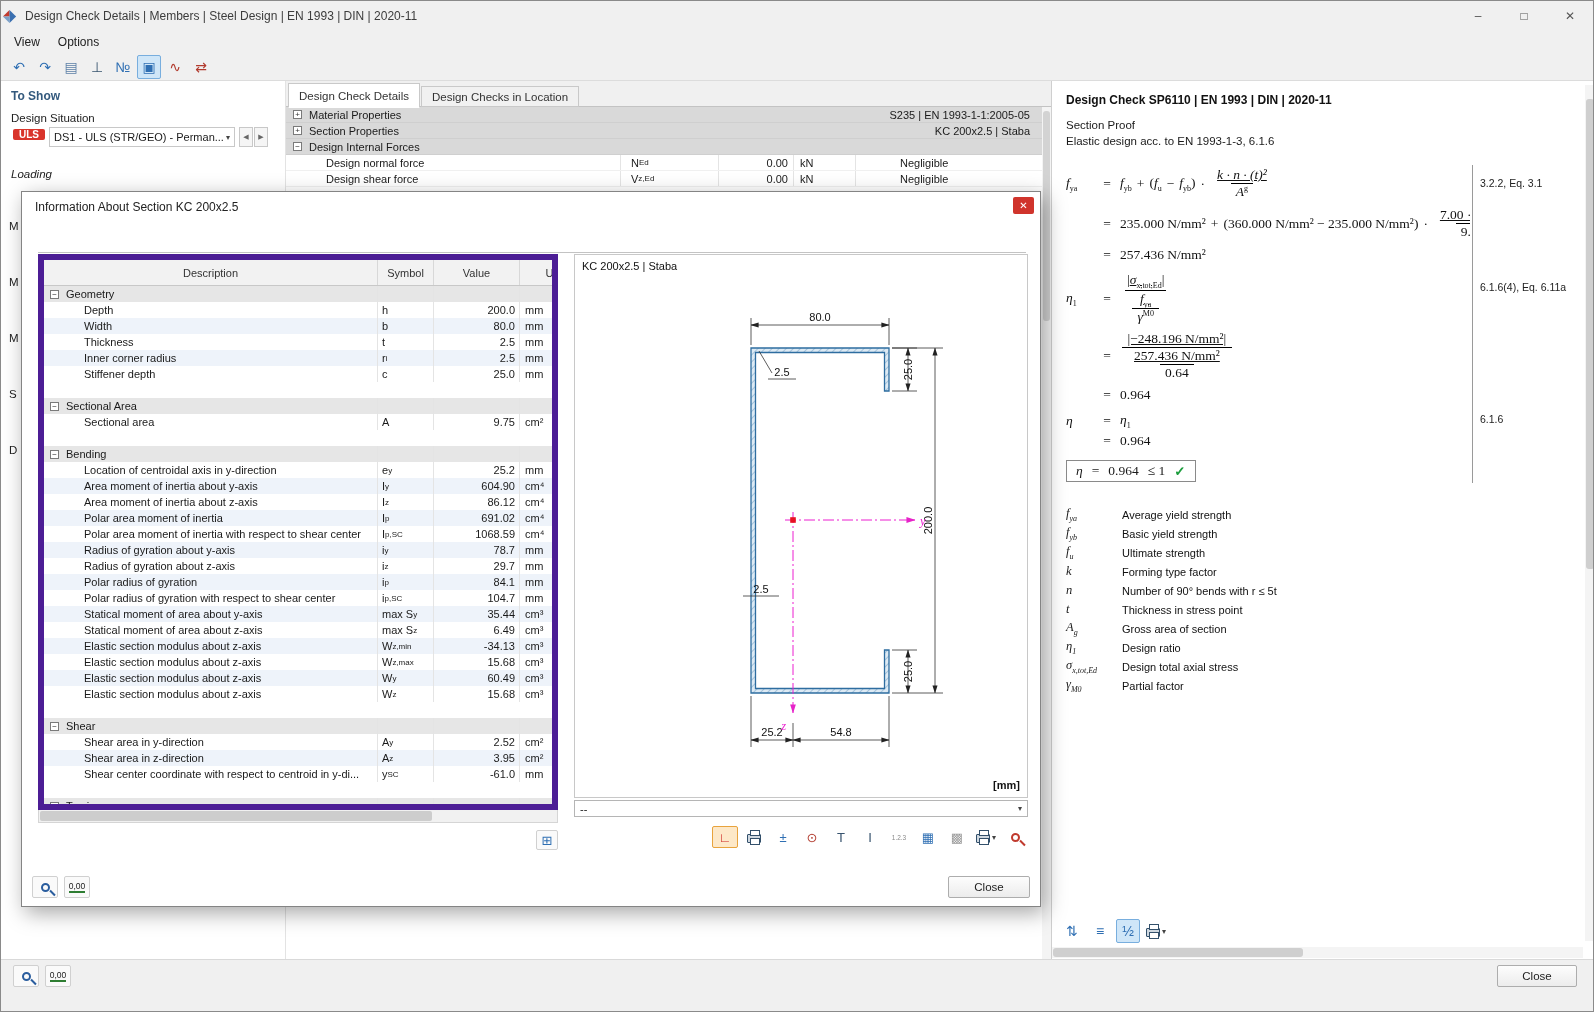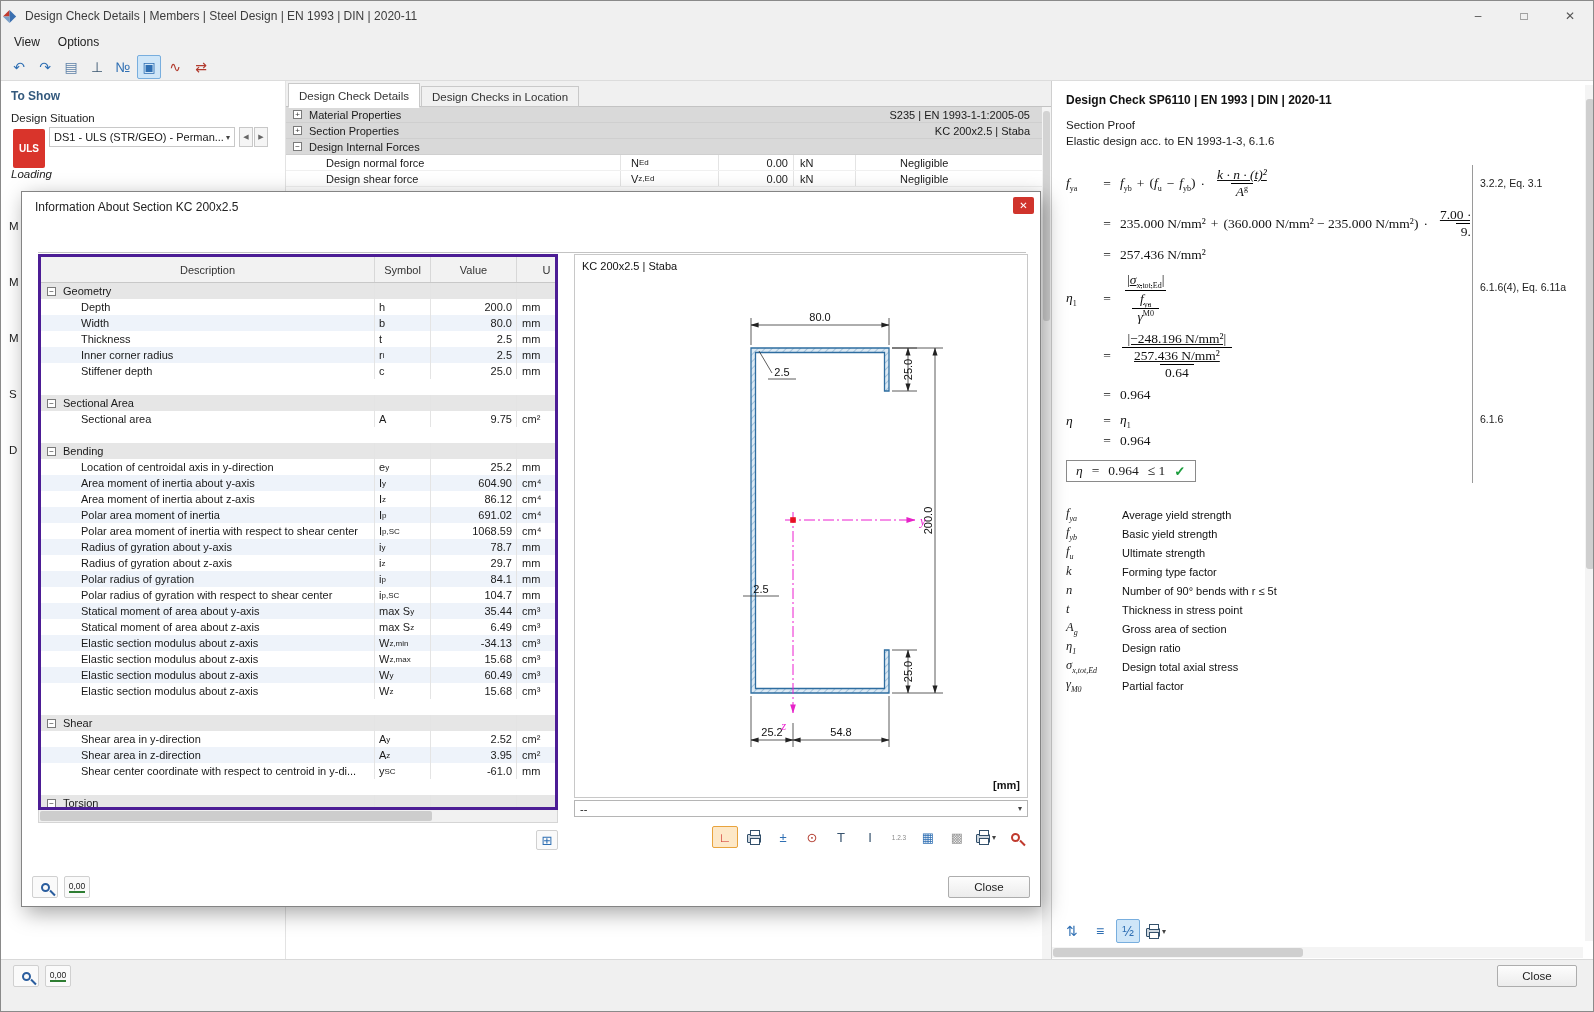--- a/index.html
+++ b/index.html
@@ -13,21 +13,21 @@
 .menubar{position:absolute;top:30px;left:0;right:0;height:22px;display:flex;align-items:center;padding-left:4px;background:#f0f0f0;}
 .menu-item{padding:2px 9px;font-size:12px;color:#222;cursor:pointer;}
 .toolbar{position:absolute;top:52px;left:0;right:0;height:28px;background:#f0f0f0;border-bottom:1px solid #dcdcdc;display:flex;align-items:center;padding-left:6px;gap:2px;}
 .icon-btn{display:flex;align-items:center;justify-content:center;width:24px;height:24px;border:1px solid transparent;border-radius:2px;font-size:14px;cursor:pointer;}
 .icon-btn.sel{background:#cfe6f8;border-color:#78aede;}
 .dd-caret{font-size:8px;color:#444;margin-left:2px;}
 
 .lpanel{position:absolute;left:0;top:80px;width:284px;height:878px;background:#fff;}
 .lp-head{position:absolute;left:10px;top:8px;font-weight:bold;color:#33597d;font-size:12px;}
 .lp-label{position:absolute;left:10px;font-size:11.5px;color:#222;}
-.uls-badge{position:absolute;left:12px;top:48px;background:#d9342b;color:#fff;font-size:10px;font-weight:bold;padding:14px 6px;border-radius:2px;}
+.uls-badge{position:absolute;left:12px;top:48px;background:#d9342b;color:#fff;font-size:10px;font-weight:bold;padding:0 6px;border-radius:2px;}
 .ds-dropdown{position:absolute;left:48px;top:46px;width:186px;height:20px;border:1px solid #c8c8c8;background:#fff;display:flex;align-items:center;padding:0 4px;font-size:11px;cursor:pointer;}
 .ds-dropdown .txt{flex:1;overflow:hidden;white-space:nowrap;}
 .mini-nav{position:absolute;top:46px;width:14px;height:20px;border:1px solid #c8c8c8;background:#f5f5f5;font-size:7px;color:#666;display:flex;align-items:center;justify-content:center;cursor:pointer;}
 .cutoff{position:absolute;left:8px;font-size:11.5px;color:#222;}
 
 .cpanel{position:absolute;left:284px;top:80px;width:766px;height:878px;background:#fff;border-left:1px solid #e3e3e3;}
 .cpanel-head{position:absolute;top:0;left:0;right:0;height:26px;background:#f0f0f0;border-bottom:1px solid #c3c3c3;}
 .tabs{position:absolute;display:flex;align-items:flex-end;}
 .tab{height:21px;line-height:20px;padding:0 10px;font-size:11.5px;background:#f1f1f1;border:1px solid #c9c9c9;color:#333;margin-right:1px;cursor:pointer;white-space:nowrap;}
 .tab.active{height:25px;line-height:24px;background:#fff;position:relative;z-index:3;border-bottom:1px solid #fff;margin-bottom:-1px;}
@@ -84,21 +84,21 @@
 .mini-zoom.red:after{background:#c03a2e;}
 .mini-printer{position:relative;width:14px;height:9px;border:1px solid #33506b;background:#cfd8e0;border-radius:1px;margin-top:3px;}
 .mini-printer:before{content:"";position:absolute;left:2px;top:-5px;width:8px;height:4px;border:1px solid #33506b;background:#fff;}
 .mini-printer:after{content:"";position:absolute;left:2px;top:3px;width:8px;height:5px;border:1px solid #33506b;background:#fff;}
 
 .dlg{position:absolute;left:20px;top:190px;width:1020px;height:716px;background:#fff;border:1px solid #848484;box-shadow:4px 6px 20px rgba(0,0,0,.35);z-index:10;}
 .dlg-title{position:absolute;top:0;left:0;right:0;height:30px;line-height:30px;padding-left:13px;font-size:12px;color:#222;background:#fff;}
 .dlg-close{position:absolute;top:5px;right:6px;width:21px;height:17px;background:#d0342c;color:#fff;font-size:10px;text-align:center;line-height:17px;border-radius:2px;cursor:pointer;}
 .dlg .tabs{left:16px;top:36px;height:25px;}
 .dlg-tabline{position:absolute;left:16px;top:60px;width:988px;height:1px;background:#c3c3c3;z-index:1;}
-.sv-table{position:absolute;left:16px;top:62px;width:520px;height:556px;border:3px solid #4c1d95;background:#fff;overflow:hidden;}
+.sv-table{position:absolute;left:16px;top:62px;width:520px;height:556px;border:6px solid #4c1d95;background:#fff;overflow:hidden;}
 .sv-head{display:grid;grid-template-columns:334px 56px 86px 60px;height:26px;background:#f2f2f2;border-bottom:1px solid #c8c8c8;}
 .sv-head>div{display:flex;align-items:center;justify-content:center;border-right:1px solid #d8d8d8;font-size:11px;color:#333;}
 .sv-body{position:absolute;top:26px;left:0;right:0;}
 .trow{display:grid;grid-template-columns:334px 56px 86px 60px;height:16px;font-size:11px;}
 .trow>div{border-right:1px solid #e4e4e4;display:flex;align-items:center;overflow:hidden;white-space:nowrap;}
 .trow.group{background:#e6e6e6;}
 .trow.alt{background:#eef3fa;}
 .trow.spacer{display:block;background:#fff;}
 .trow .desc{padding-left:40px;}
 .trow.group .desc{padding-left:6px;gap:7px;}

